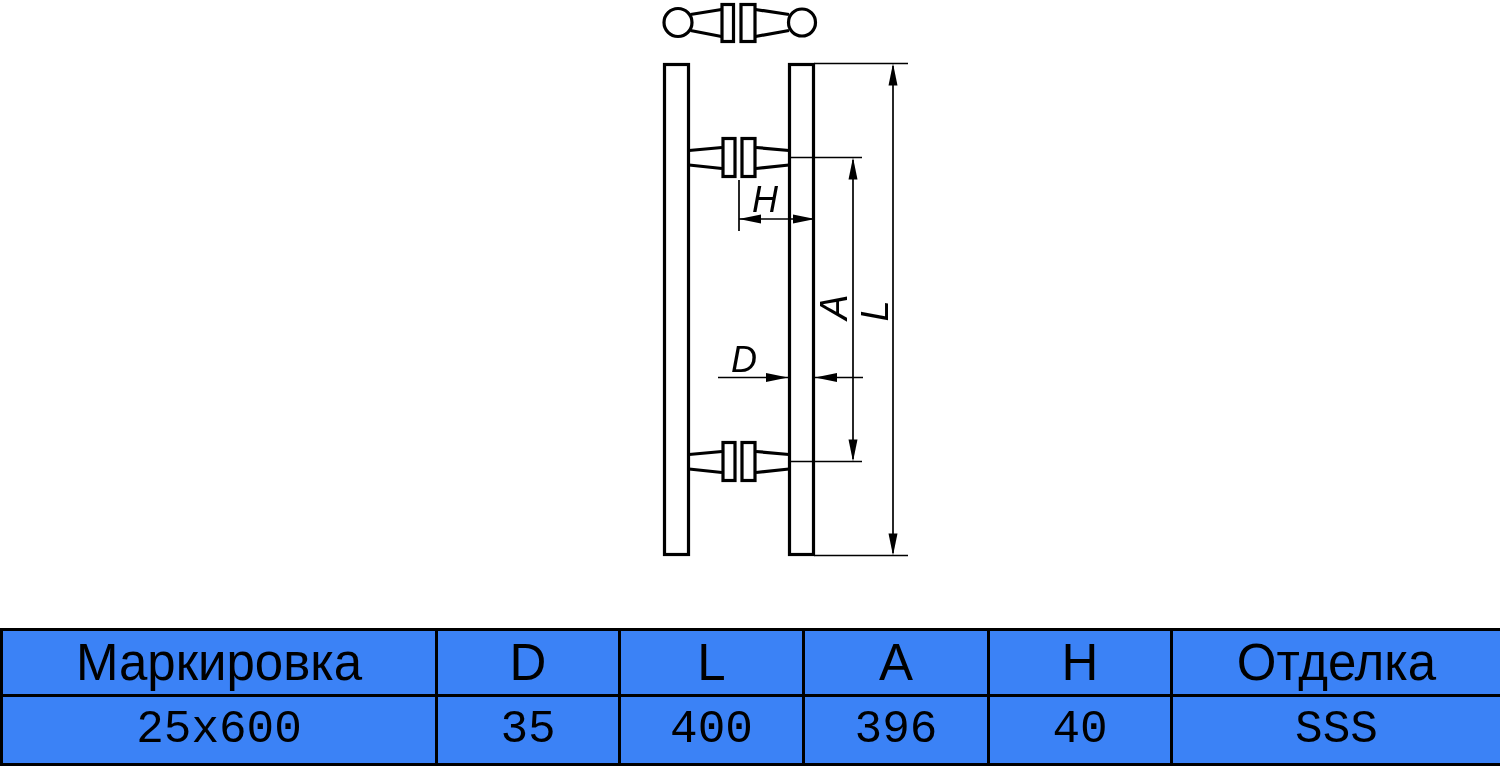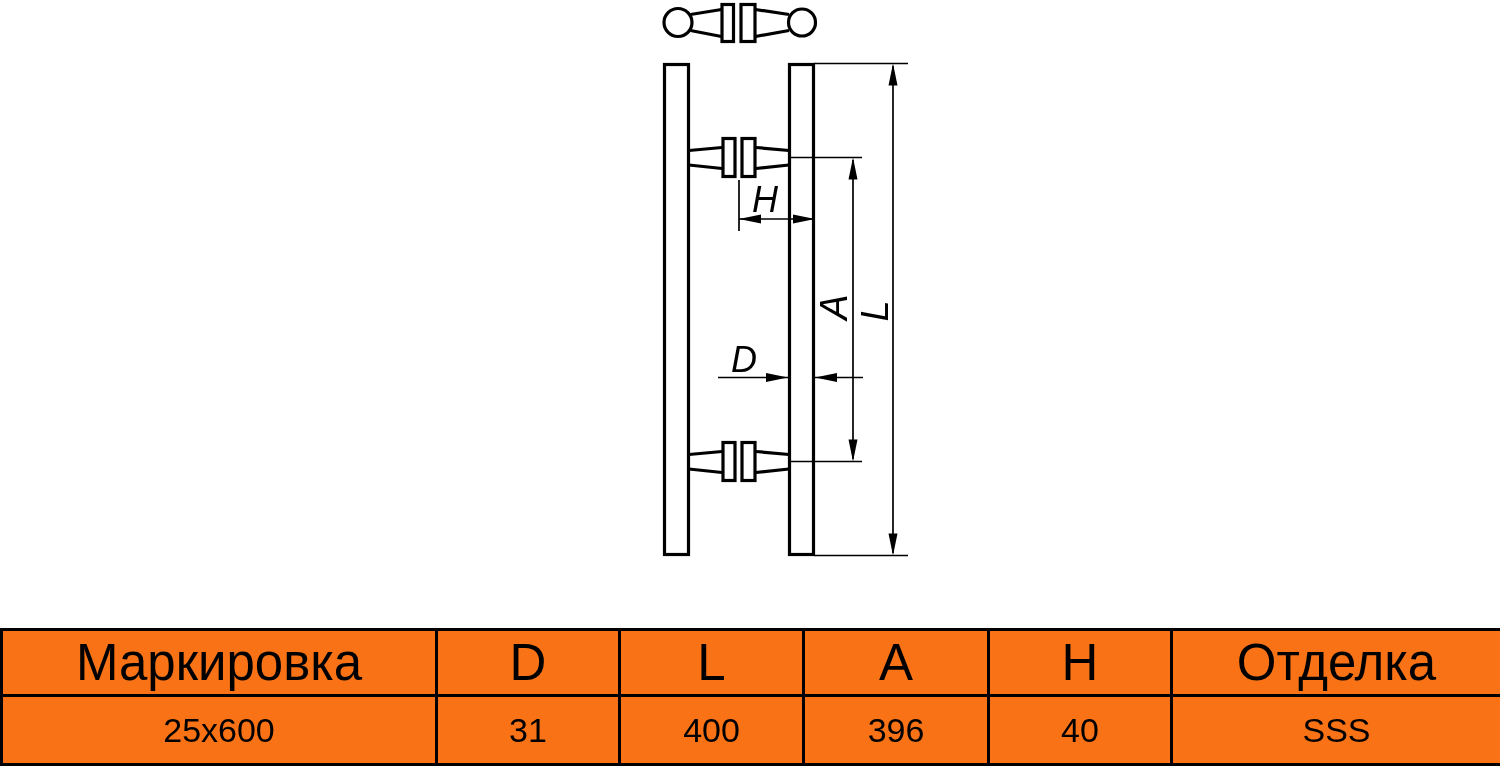--- a/index.html
+++ b/index.html
@@ -38,29 +38,30 @@
     table-layout: fixed;
   }
   table.spec-table th,
   table.spec-table td {
     border: 3px solid #000000;
     text-align: center;
     vertical-align: middle;
     padding: 0;
     font-weight: normal;
     color: #000000;
-    background: #f97316;
+    background: #3b82f6;
   }
   table.spec-table th {
     height: 63px;
     font-size: 51px;
   }
   table.spec-table td {
     height: 66px;
-    font-size: 34px;
+    font-size: 46px;
+    font-family: Liberation Mono, monospace;
   }
 </style>
 </head>
 <body>
 
 <div class="canvas">
 
   <svg class="drawing-svg" viewBox="0 0 1500 628" xmlns="http://www.w3.org/2000/svg">
 
     <g fill="none" stroke="#000000" stroke-width="3.2">
@@ -146,21 +147,21 @@
         <th>D</th>
         <th>L</th>
         <th>A</th>
         <th>H</th>
         <th>Отделка</th>
       </tr>
     </thead>
     <tbody>
       <tr>
         <td>25x600</td>
-        <td>31</td>
+        <td>35</td>
         <td>400</td>
         <td>396</td>
         <td>40</td>
         <td>SSS</td>
       </tr>
     </tbody>
   </table>
 </div>
 
 </body></html>

